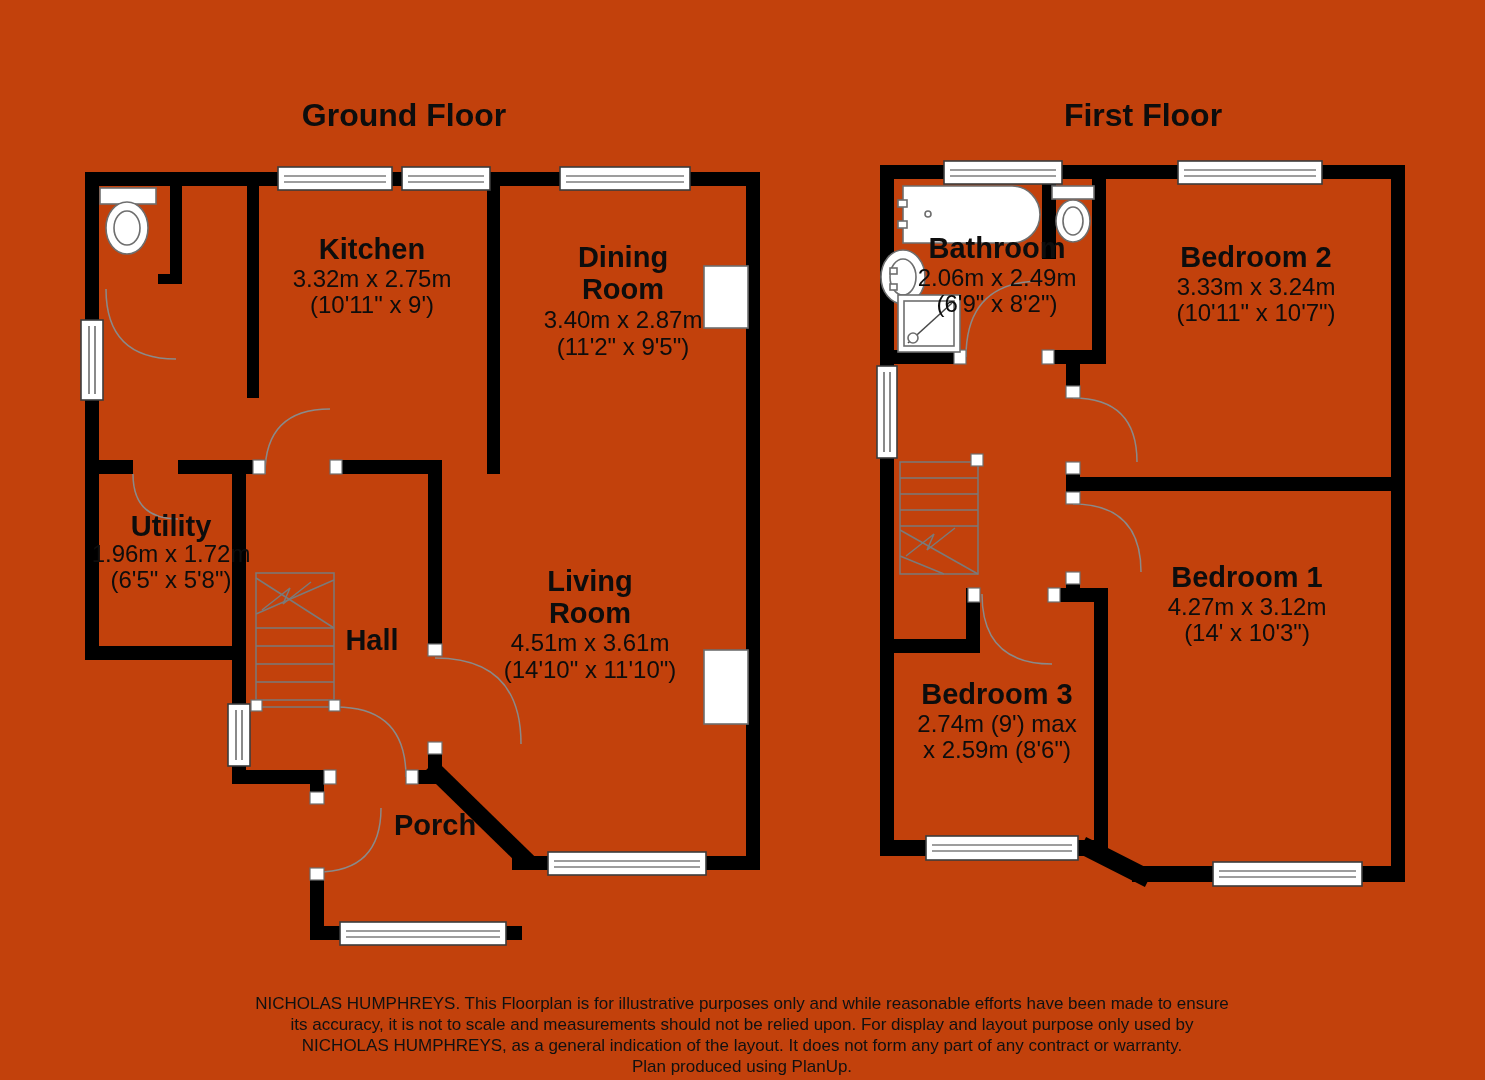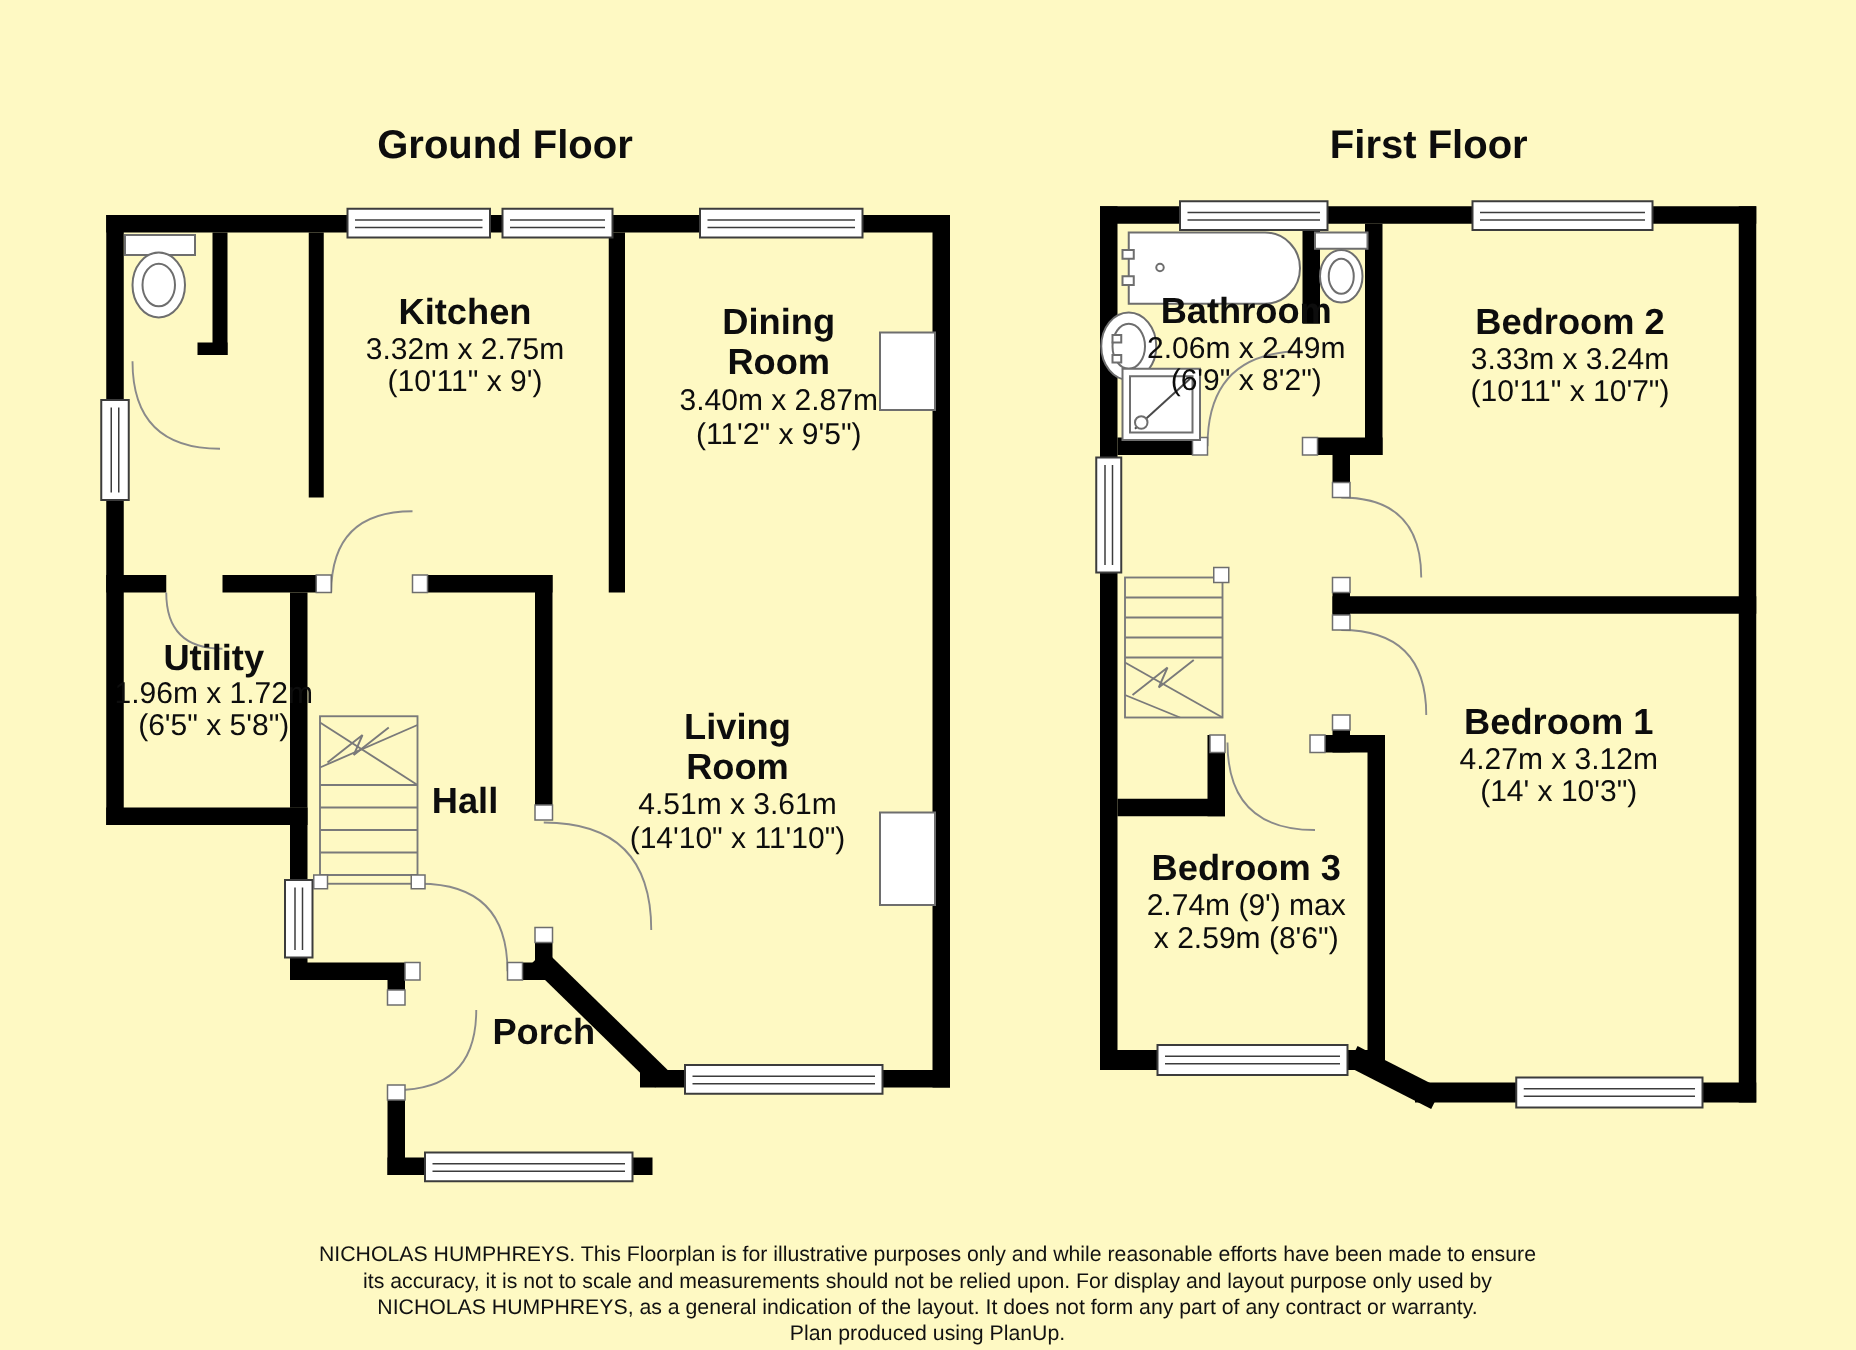--- a/index.html
+++ b/index.html
@@ -1,16 +1,16 @@
 <!DOCTYPE html>
 <html><head>
 <meta charset="utf-8">
 <style>
   html,body{margin:0;padding:0;background:#ffffff;}
-  .canvas{position:relative;width:1485px;height:1080px;background:#fef9c3;overflow:hidden;
+  .canvas{position:relative;width:1485px;height:1080px;background:#c2410c;overflow:hidden;
           font-family:"Liberation Sans",sans-serif;}
   svg{display:block;}
   .wall{fill:#000000;stroke:none;}
   .wall-line{stroke:#000000;stroke-linecap:square;fill:none;}
   .thin{fill:none;stroke:#4a4a4a;stroke-width:1.6;}
   .fixture{fill:#ffffff;stroke:#6e6e6e;stroke-width:1.6;}
   .arc{fill:none;stroke:#8a8a8a;stroke-width:1.5;}
   .win{fill:#ffffff;stroke:#3c3c3c;stroke-width:1.6;}
   .winline{stroke:#3c3c3c;stroke-width:1.2;fill:none;}
   .jamb{fill:#ffffff;stroke:#6e6e6e;stroke-width:1.2;}

